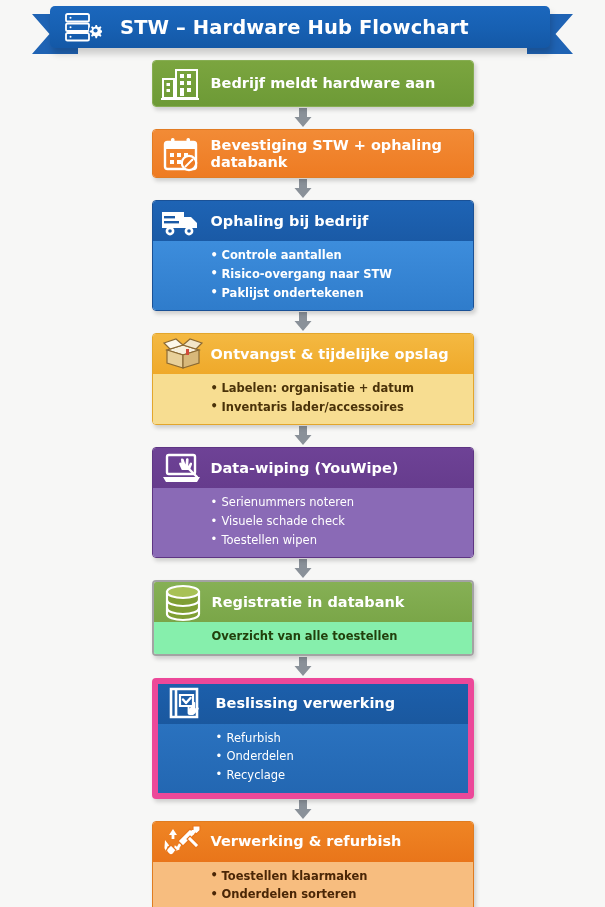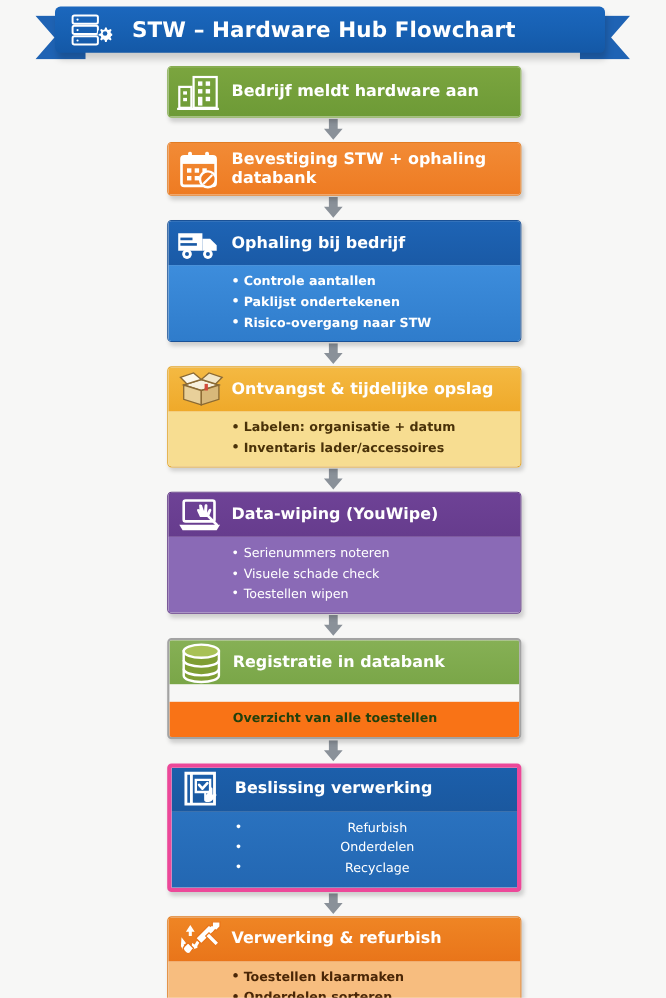--- a/index.html
+++ b/index.html
@@ -165,28 +165,28 @@
   .p-yellow .node-body { background: #f7dd91; }
   .p-yellow .node-body li { color: #4a3209; font-weight: bold; }
   .p-yellow.node { border: 1px solid #e3a62c; }
 
   .p-purple .node-head { background: linear-gradient(180deg, #6e4296 0%, #663c8d 100%); }
   .p-purple .node-body { background: #8a6ab6; }
   .p-purple .node-body li { color: #ffffff; }
   .p-purple.node { border: 1px solid #5e3583; }
 
   .p-greenlight .node-head { background: linear-gradient(180deg, #86b055 0%, #7aa648 100%); }
-  .p-greenlight .node-body { background: #f97316; margin-top: 16px; }
+  .p-greenlight .node-body { background: #86efac; }
   .p-greenlight .node-body .plain-line { color: #22400c; }
   .p-greenlight.node { border: 2px solid #a3a3a3; }
 
   .p-bluedark .node-head { background: linear-gradient(180deg, #1c5fab 0%, #1a589f 100%); }
   .p-bluedark .node-body { background: linear-gradient(180deg, #2a72bf 0%, #2367b2 100%); }
   .p-bluedark .node-body li { color: #ffffff; }
-  .p-bluedark.node { border: 4px solid #ec4899; text-align: center; }
+  .p-bluedark.node { border: 6px solid #ec4899; }
 
   .p-orange .node-head { background: linear-gradient(180deg, #ef8524 0%, #e9751a 100%); }
   .p-orange .node-body { background: #f7bd7f; }
   .p-orange .node-body li { color: #4a2606; font-weight: bold; }
   .p-orange.node { border: 1px solid #e07c20; }
 
   
   .arrow {
     width: 302px;
     margin: 0 auto;
@@ -297,22 +297,22 @@
             <circle cx="10" cy="29" r="1.8" fill="#1a5aa6"></circle>
             <circle cx="29" cy="29" r="4.4" fill="#ffffff"></circle>
             <circle cx="29" cy="29" r="1.8" fill="#1a5aa6"></circle>
           </svg>
         </span>
         <div class="node-title">Ophaling bij bedrijf</div>
       </div>
       <div class="node-body">
         <ul>
           <li>Controle aantallen</li>
+          <li>Risico-overgang naar STW</li>
           <li>Paklijst ondertekenen</li>
-          <li>Risico-overgang naar STW</li>
         </ul>
       </div>
     </div>
   </div>
 
   <div class="arrow">
     <svg width="22" height="20" viewBox="0 0 22 20">
         <path d="M7 0 h8 v9 h4.5 L11 19 2.5 9 H7 Z" fill="#8a9199"></path>
       </svg>
   </div>

